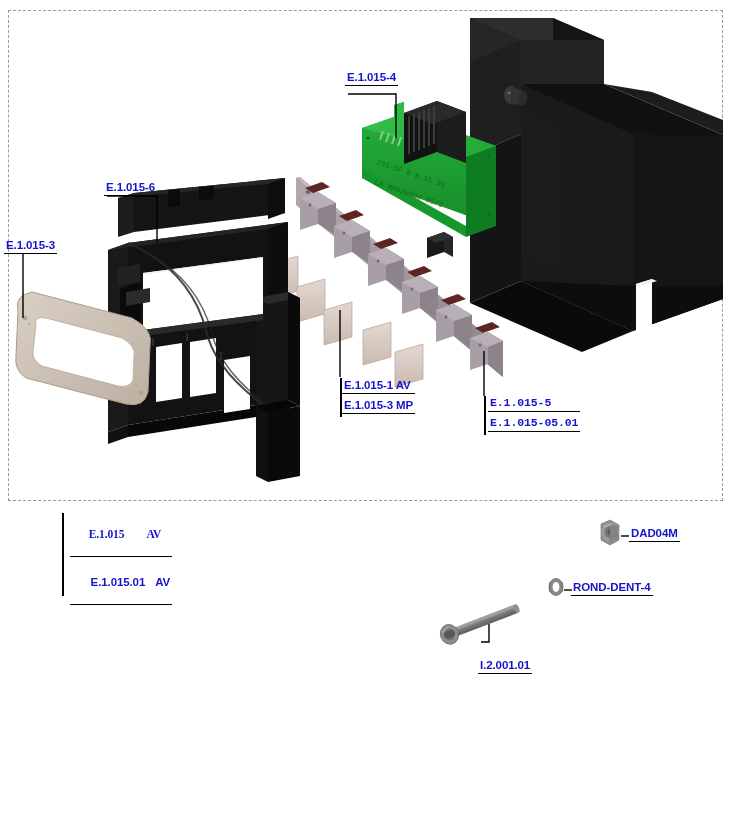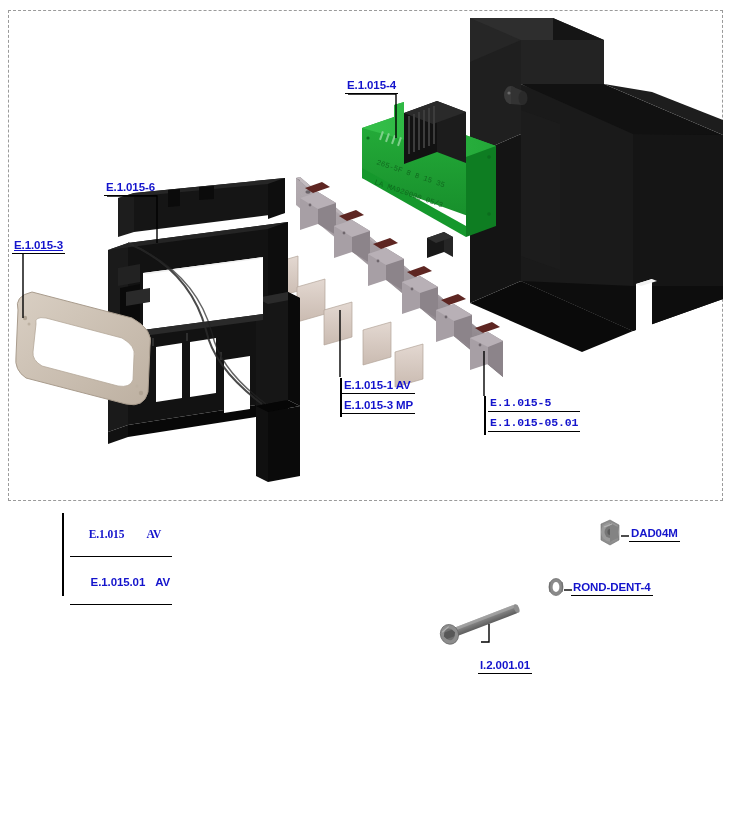--- a/index.html
+++ b/index.html
@@ -357,25 +357,25 @@
       <path d="M 484 351 L 484 396"></path>
 
       <path d="M 621 536 L 629 536"></path>
 
       <path d="M 564 590 L 572 590"></path>
 
       <path d="M 489 624 L 489 642 L 481 642"></path>
     </g>
   </svg>
 
-  <div class="callout" style="left:345px; top:78px;">E.1.015-4</div>
+  <div class="callout" style="left:345px; top:70px;">E.1.015-4</div>
 
   <div class="callout" style="left:104px; top:180px;">E.1.015-6</div>
 
-  <div class="callout" style="left:12px; top:238px;text-decoration:underline;">E.1.015-3</div>
+  <div class="callout" style="left:4px; top:238px;">E.1.015-3</div>
 
   <div class="stack" style="left:340px; top:378px;">
     <div class="stack-rail" style="height:39px;"></div>
     <div class="callout" style="margin-left:2px;">E.1.015-1 AV</div>
     <div class="callout" style="margin-left:2px; margin-top:4px;">E.1.015-3 MP</div>
   </div>
 
   <div class="stack" style="left:484px; top:396px;font-family:Liberation Mono, monospace;">
     <div class="stack-rail" style="height:39px;"></div>
     <div class="callout" style="margin-left:4px;">E.1.015-5</div>

